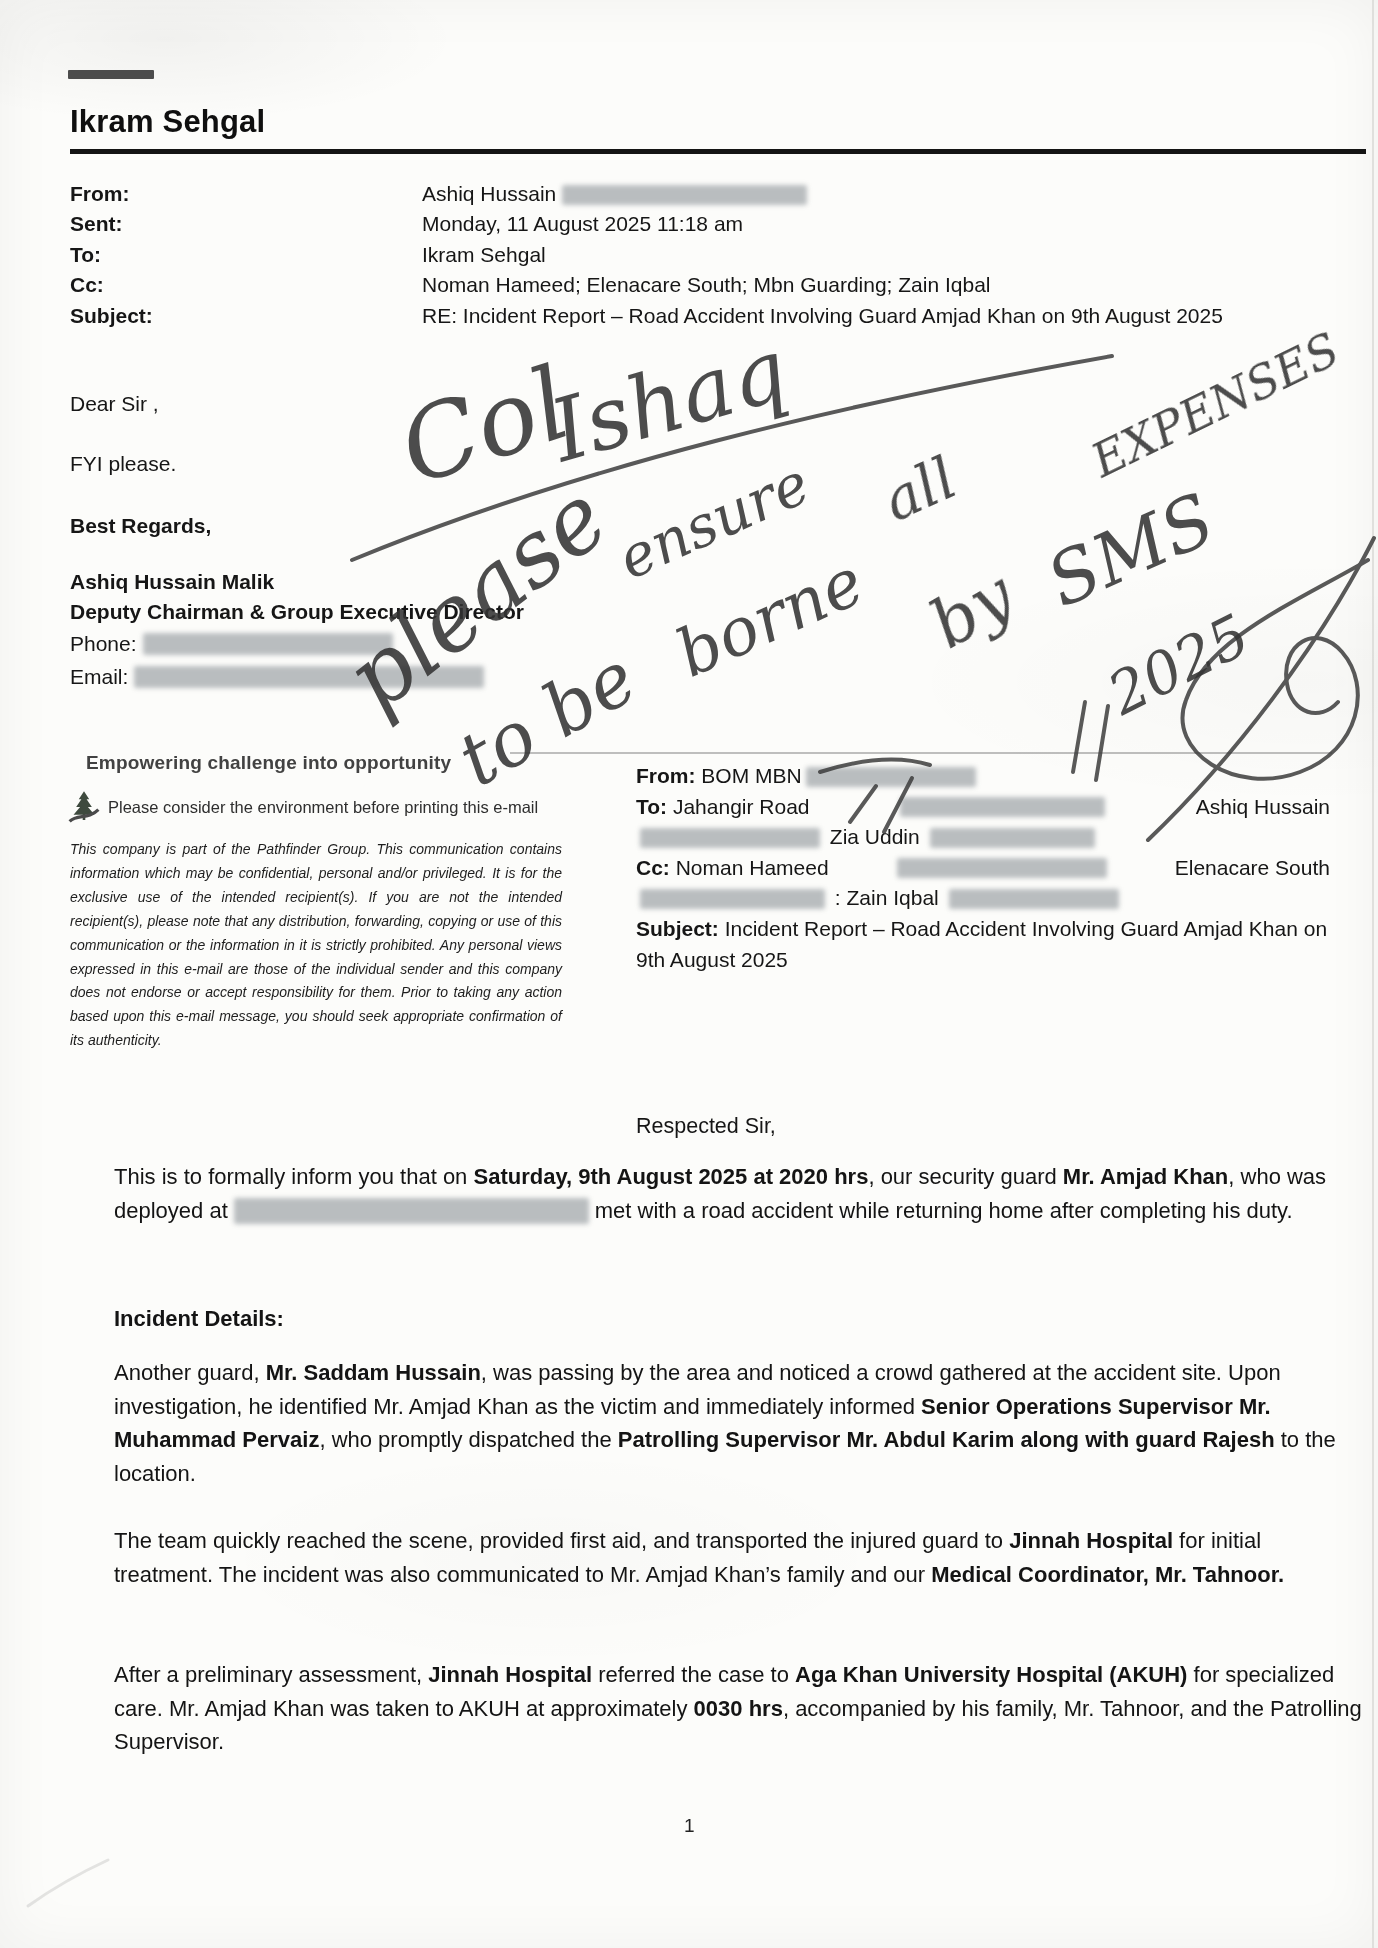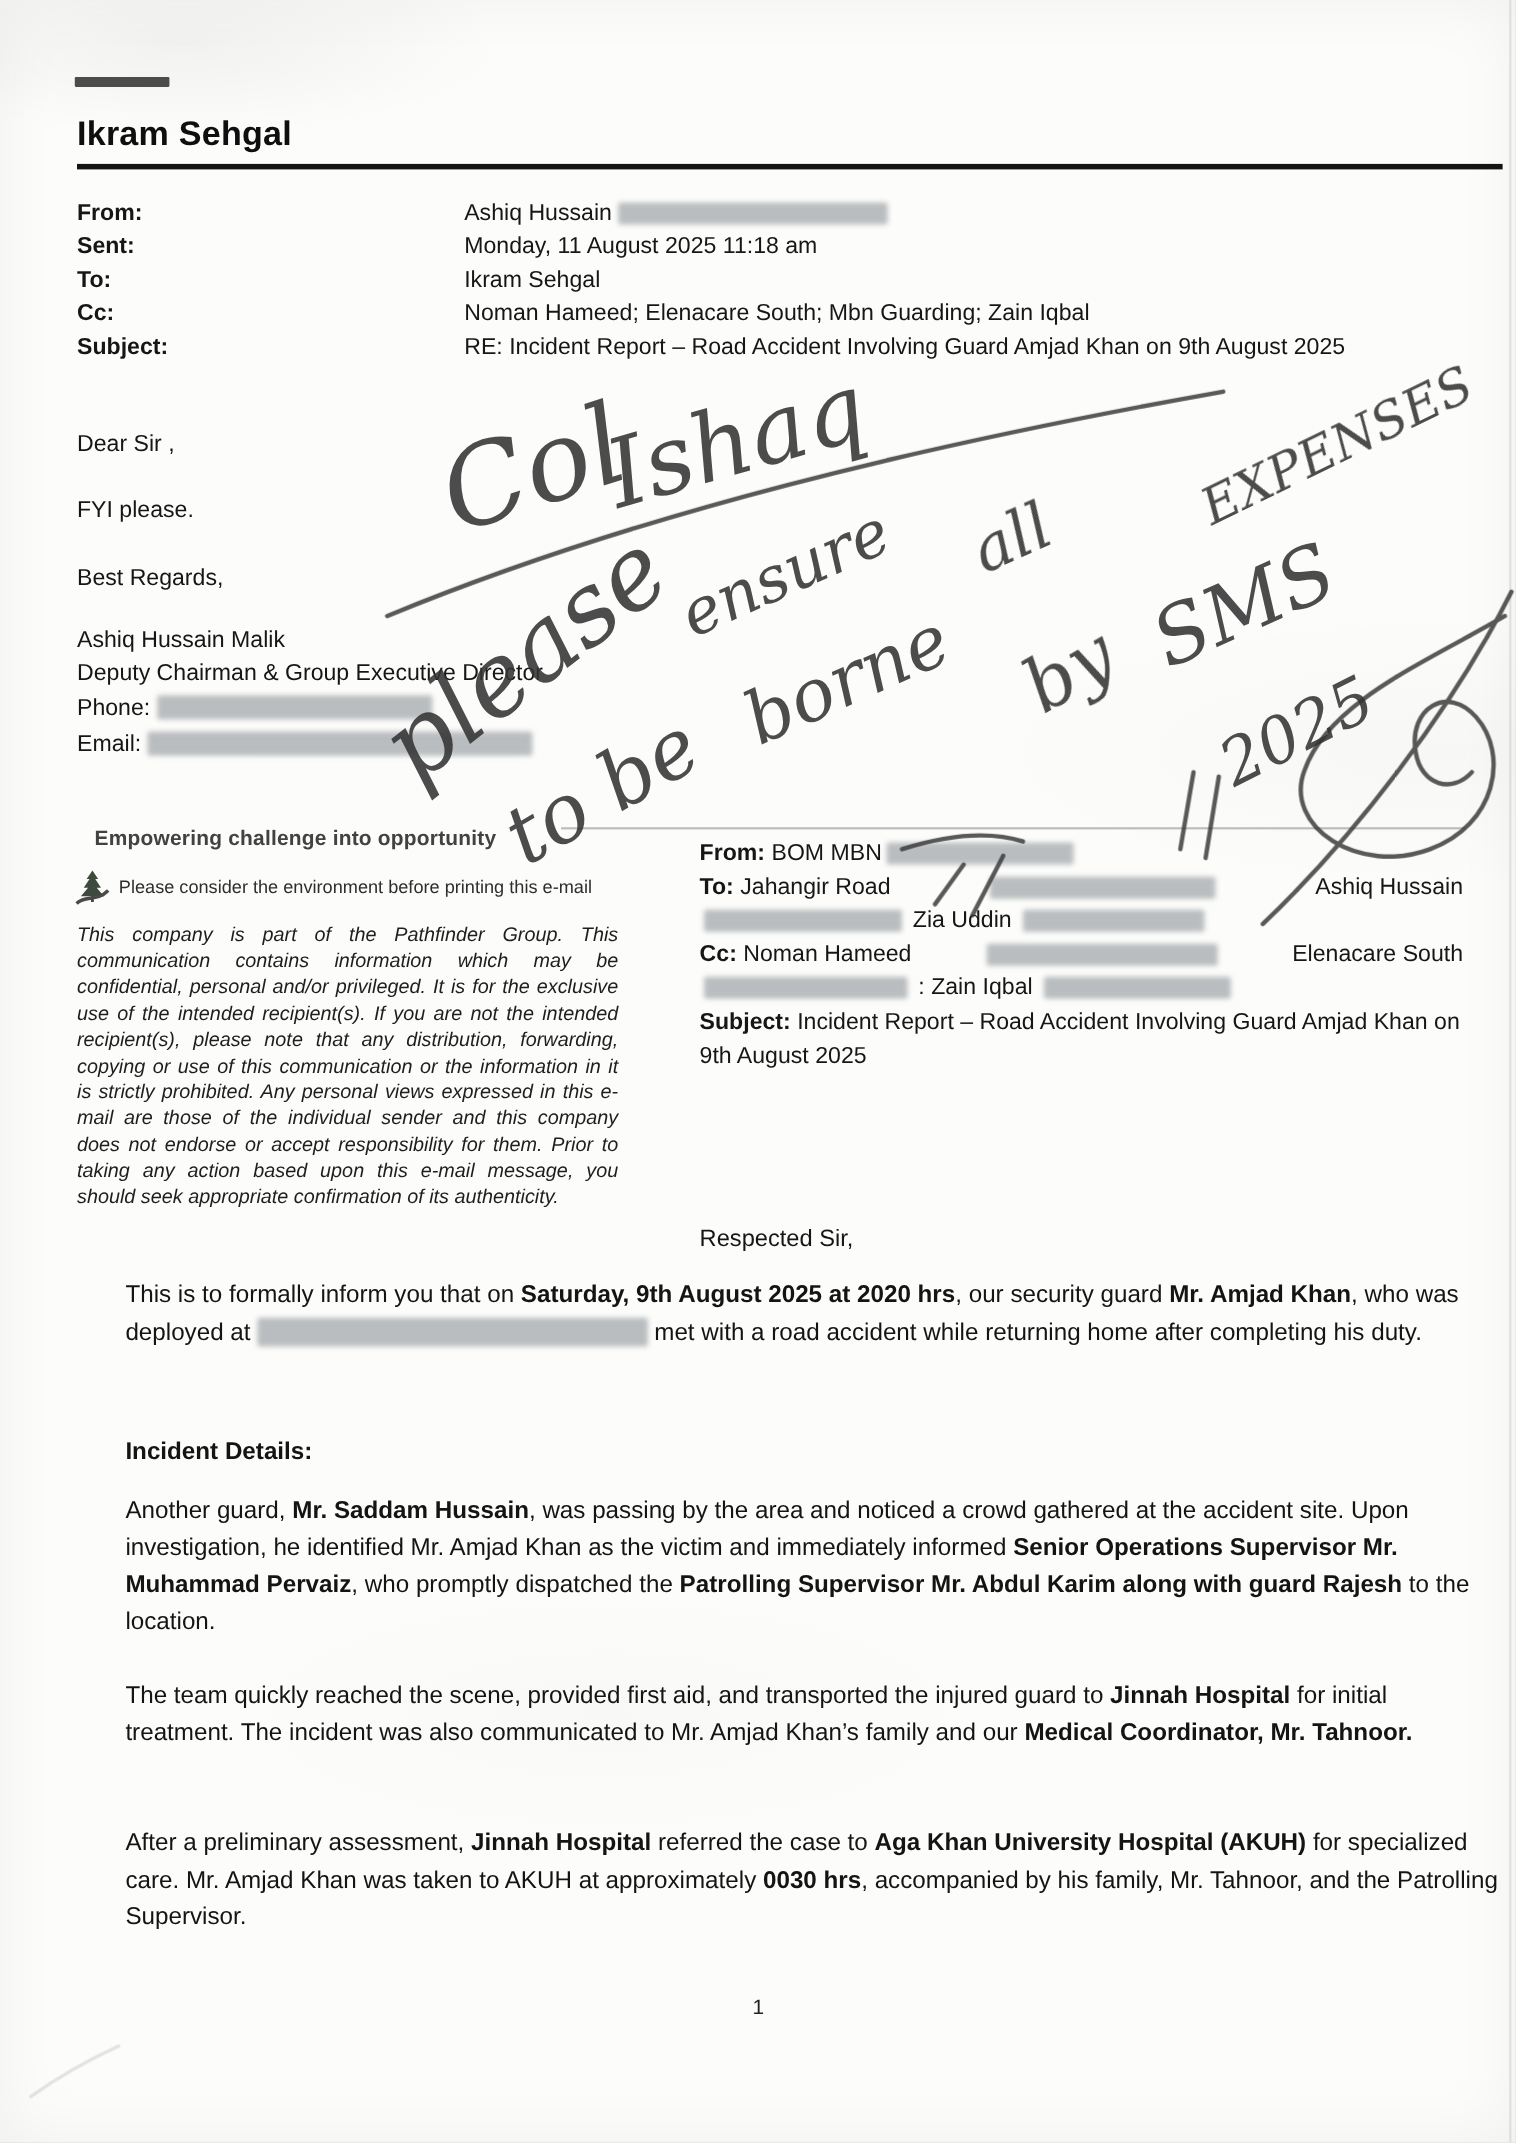--- a/index.html
+++ b/index.html
@@ -18,28 +18,28 @@
   .title{position:absolute;left:70px;top:104px;font-size:31px;font-weight:700;color:#0f0f0f;letter-spacing:.2px;}
   .rule{position:absolute;left:70px;top:149px;width:1296px;height:5px;background:#141414;}
 
   .hdr{position:absolute;left:70px;top:179px;width:1280px;display:grid;grid-template-columns:352px 1fr;
        font-size:21px;line-height:30.4px;}
   .hdr .lab{font-weight:700;}
   .redact{display:inline-block;background:#a9aeb1;filter:blur(2.6px);border-radius:2px;
           vertical-align:-4px;opacity:.8;height:20px;margin:0 6px;}
 
   .block{position:absolute;left:70px;font-size:21px;}
-  .bold{font-weight:400;}
+  .bold{font-weight:700;}
 
   .logo{position:absolute;left:84px;top:696px;font-size:42px;font-weight:700;font-style:italic;
         color:#7d7d7d;letter-spacing:1.5px;text-shadow:0 0 1px rgba(110,110,110,.7);}
   .tagline{position:absolute;left:86px;top:752px;font-size:19px;font-weight:700;color:#424242;letter-spacing:.2px;}
   .env{position:absolute;left:68px;top:790px;display:flex;align-items:center;gap:8px;font-size:16.5px;color:#2e2e2e;}
   .env svg{flex:0 0 auto;}
-  .disclaimer{position:absolute;left:70px;top:838px;width:492px;font-size:18px;line-height:23.9px;
+  .disclaimer{position:absolute;left:70px;top:838px;width:492px;font-size:14px;line-height:23.9px;
               font-style:italic;text-align:justify;color:#1e1e1e;}
 
   .fwd-sep{position:absolute;left:510px;top:752px;width:822px;height:2px;background:#8a8a8a;opacity:.55;}
   .fwd{position:absolute;left:636px;top:761px;width:694px;font-size:21px;line-height:30.6px;}
   .fwd .row{min-height:30.6px;}
   .fwd .flexrow{display:flex;align-items:center;justify-content:space-between;}
   .fwd .grp{white-space:nowrap;}
   .fwd .redact{margin:0 4px;}
 
   .respected{position:absolute;left:636px;top:1114px;font-size:21.5px;}

